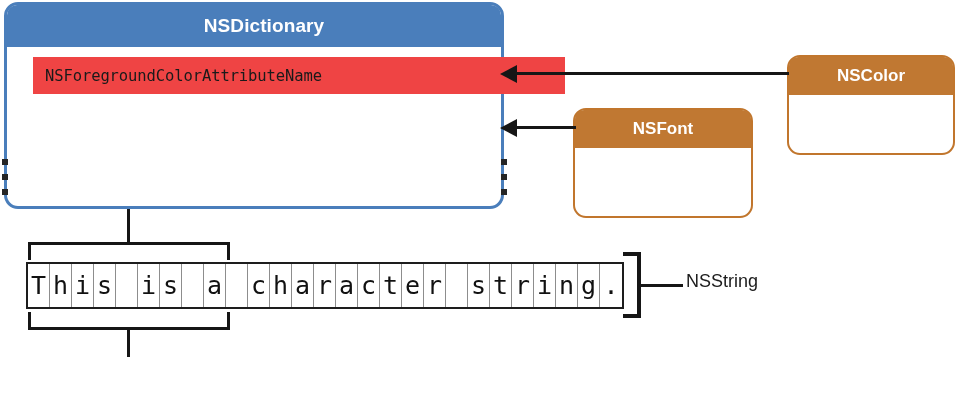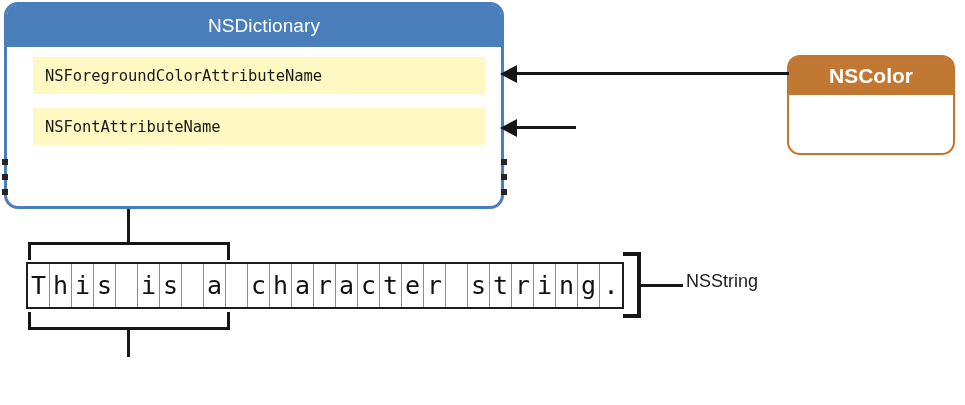--- a/index.html
+++ b/index.html
@@ -8,44 +8,44 @@
 
   #stage{position:absolute;left:0;top:0;width:965px;height:405px;}
 
   
   .dict-box{position:absolute;left:4px;top:2px;width:500px;height:207px;
             border:3px solid #4a7ebb;border-radius:14px;box-sizing:border-box;
             background:#ffffff;}
   .dict-header{position:absolute;left:0;top:0;width:100%;height:42px;
                background:#4a7ebb;border-radius:10px 10px 0 0;
                display:flex;align-items:center;justify-content:center;}
-  .dict-header span{color:#ffffff;font-size:19px;font-weight:normal;
+  .dict-header span{color:#ffffff;font-size:19px;font-weight:bold;
                     letter-spacing:0.1px;margin-left:20px;}
-  .dict-row{position:absolute;left:26px;width:452px;height:37px;
-            background:#fef9c3;display:flex;align-items:center;}
+  .dict-row{position:absolute;left:26px;width:532px;height:37px;
+            background:#ef4444;display:flex;align-items:center;}
   .dict-row span{font-family:"DejaVu Sans Mono", monospace;
                  font-size:15.5px;color:#1a1a1a;padding-left:12px;
                  letter-spacing:-0.1px;}
   .dict-row.r1{top:52px;}
   .dict-row.r2{top:103px;}
 
   
   .dots{position:absolute;width:6px;height:44px;}
   .dots i{display:block;width:6px;height:6px;background:#252525;
           margin-bottom:9px;}
   .dots.left{left:2px;top:159px;}
   .dots.right{left:501px;top:159px;}
 
   
   .obj-box{position:absolute;border:2.5px solid #c1762d;border-radius:13px;
            box-sizing:border-box;background:#ffffff;}
   .obj-header{position:absolute;left:0;top:0;width:100%;
               background:#c07832;border-radius:9px 9px 0 0;
               display:flex;align-items:center;justify-content:center;}
-  .obj-header span{color:#ffffff;font-size:21px;font-weight:bold;}
+  .obj-header span{color:#ffffff;font-size:17px;font-weight:bold;}
 
   #nsfont{left:573px;top:108px;width:180px;height:110px;}
   #nsfont .obj-header{height:38px;}
   #nscolor{left:787px;top:55px;width:168px;height:100px;}
   #nscolor .obj-header{height:38px;}
 
   
   .ln{position:absolute;background:#161616;}
   
   #arrowline-color{left:504px;top:72px;width:285px;height:3px;}
@@ -97,35 +97,37 @@
 
 <div id="stage">
 
   <div class="dict-box">
     <div class="dict-header">
       <span>NSDictionary</span>
     </div>
     <div class="dict-row r1">
       <span>NSForegroundColorAttributeName</span>
     </div>
-    <div class="dict-row r2">
-      <span>NSFontAttributeName</span>
-    </div>
   </div>
   <div class="dots left">
       <i></i>
       <i></i>
       <i></i>
     </div>
   <div class="dots right">
       <i></i>
       <i></i>
       <i></i>
     </div>
 
+  <div class="obj-box" id="nsfont">
+    <div class="obj-header">
+      <span>NSFont</span>
+    </div>
+  </div>
 
   <div class="obj-box" id="nscolor">
     <div class="obj-header">
       <span>NSColor</span>
     </div>
   </div>
 
   <div class="ln" id="arrowline-color"></div>
   <div class="arrowhead" id="arrowhead-color"></div>
   <div class="ln" id="arrowline-font"></div>

